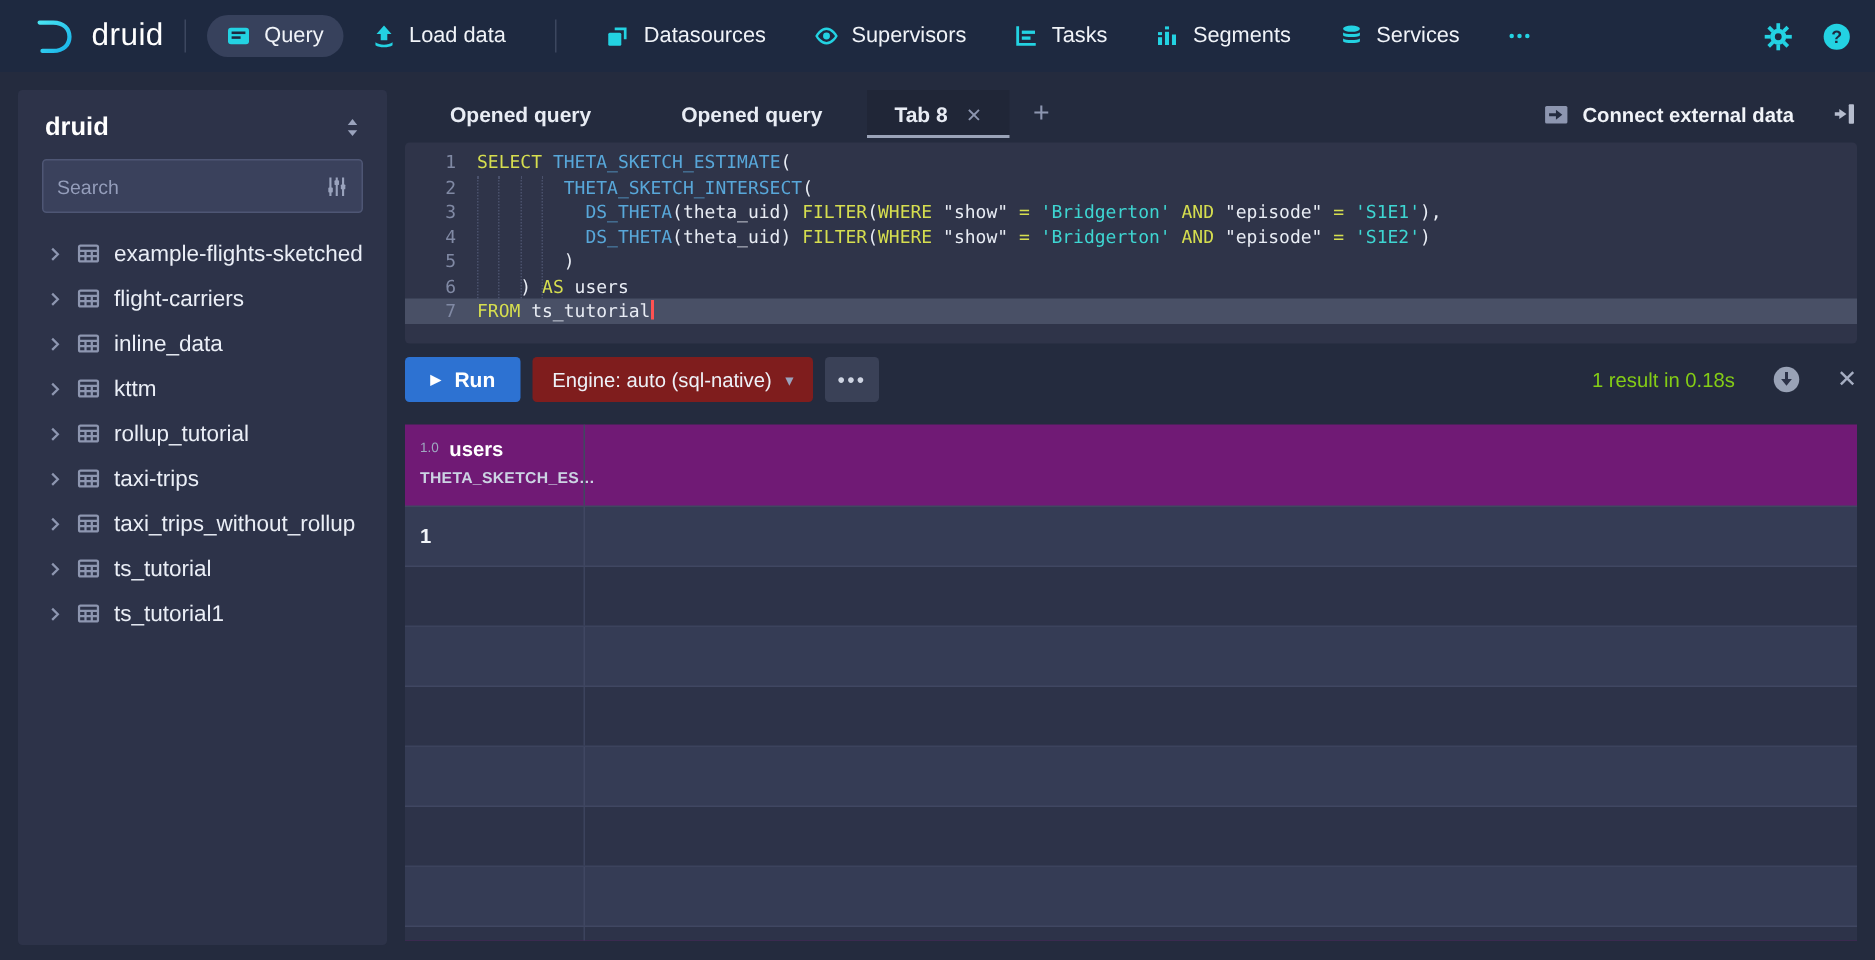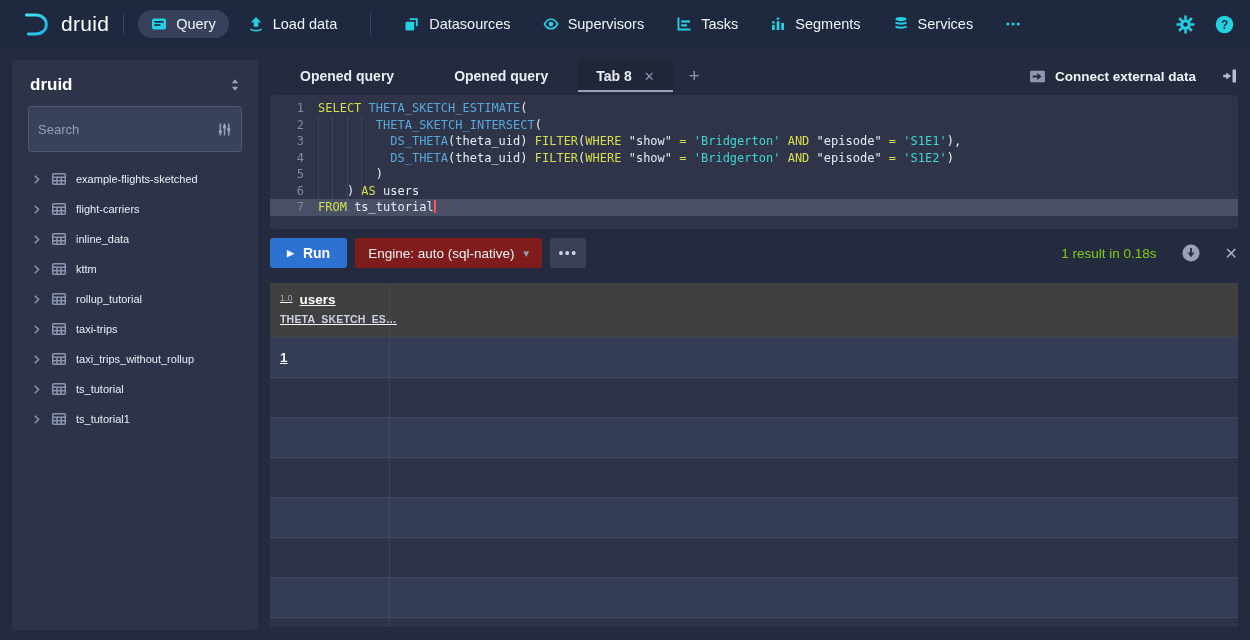--- a/index.html
+++ b/index.html
@@ -23,28 +23,28 @@
   .nav-item.active { background:#37415c; }
   .nav-item .icon { width:16px; height:16px; flex:none; }
   .nav-right { margin-left:auto; display:flex; align-items:center; gap:20px; }
 
   
   .sidebar { position:absolute; left:12px; top:60px; width:246px; height:570px;
     background:#2d3349; border-radius:3px; overflow:hidden; }
   .sb-head { display:flex; align-items:center; justify-content:space-between;
     padding:15px 16px 11px 18px; }
   .sb-title { font-size:17px; font-weight:bold; color:#fff; }
-  .sb-search { margin:0 16px; height:46px; background:#3a415c; border:1px solid #4e5674;
+  .sb-search { margin:0 16px; height:36px; background:#3a415c; border:1px solid #4e5674;
     border-radius:3px; display:flex; align-items:center; padding:0 9px; }
   .sb-search input { flex:1; background:transparent; border:none; outline:none;
     color:#e8ecf4; font-size:13px; font-family:"Liberation Sans",sans-serif; }
   .sb-search input::placeholder { color:#949dba; }
   .ds-list { margin-top:12px; }
   .ds-item { height:30px; display:flex; align-items:center; gap:9px;
-    padding-left:19px; font-size:11px; color:#eaeef6; cursor:pointer; }
+    padding-left:19px; font-size:15px; color:#eaeef6; cursor:pointer; }
   .ds-item .chev, .ds-item .tbl { flex:none; }
 
   
   .tabbar { position:absolute; left:270px; top:60px; right:12px; height:32px;
     display:flex; align-items:stretch; }
   .tab { display:flex; align-items:center; gap:12px; padding:0 30px;
     font-size:14px; font-weight:600; color:#e8ecf4; cursor:pointer; }
   .tab.active { background:#202637; box-shadow:inset 0 -2px 0 #9aa3b8; padding:0 18px; }
   .tab .close { color:#8d96b0; font-size:13px; font-weight:400; }
   .tab-add { display:flex; align-items:center; padding:0 16px; color:#8d96b0;
@@ -83,21 +83,21 @@
   .engine-btn .caret { color:#9aa3bd; font-size:11px; }
   .more-btn { height:30px; width:36px; background:#3a4157; border-radius:3px;
     display:flex; align-items:center; justify-content:center; color:#ced4e2;
     font-size:14px; letter-spacing:1.5px; cursor:pointer; }
   .run-status { margin-left:auto; font-size:13.5px; color:#84cc16; }
   .dl-btn { margin-left:16px; cursor:pointer; }
   .close-results { margin-left:16px; color:#a6aec2; font-size:16px; cursor:pointer; }
 
   
   .results { position:absolute; left:270px; top:283px; right:12px; bottom:13px;
-    background:#404040; overflow:hidden;text-decoration:underline; }
+    background:#701a75; overflow:hidden; }
   .r-head { height:55px; display:flex; border-bottom:1px solid #404761; }
   .r-head .c1 { width:120px; flex:none; border-right:1px solid #404761; padding:9px 10px 0; }
   .r-head .rest { flex:1; }
   .col-top { display:flex; align-items:baseline; }
   .type-badge { font-size:9px; color:#9fa8c0; margin-right:7px; position:relative; top:-3px; }
   .col-name { font-size:13.5px; font-weight:600; color:#ffffff; }
   .col-sub { margin-top:6px; font-size:10.5px; font-weight:bold; letter-spacing:.2px;
     color:#ccd3e3; white-space:nowrap; }
   .r-row { height:40px; display:flex; border-bottom:1px solid rgba(72,80,110,.55); }
   .r-row.odd { background:#353c55; }

